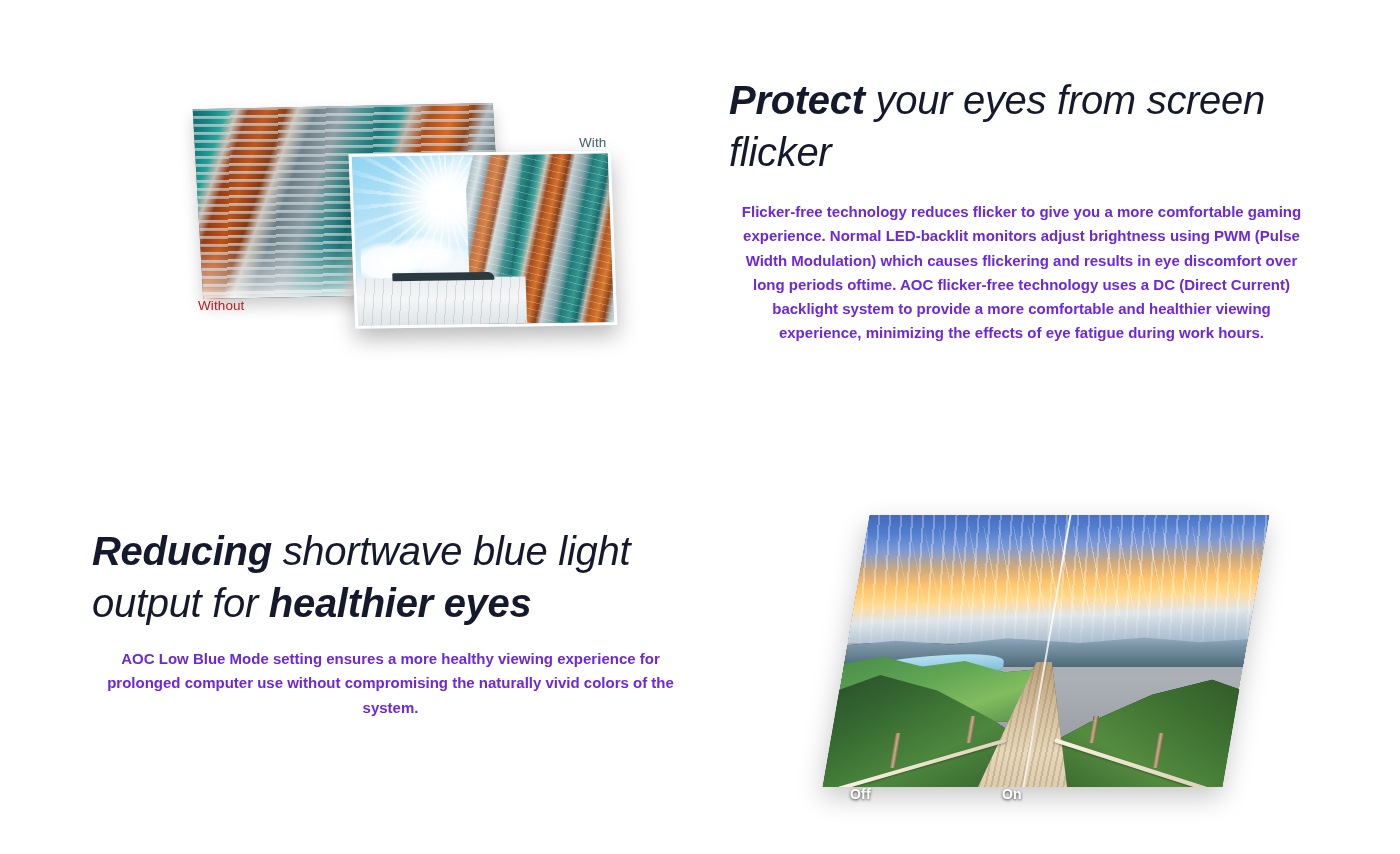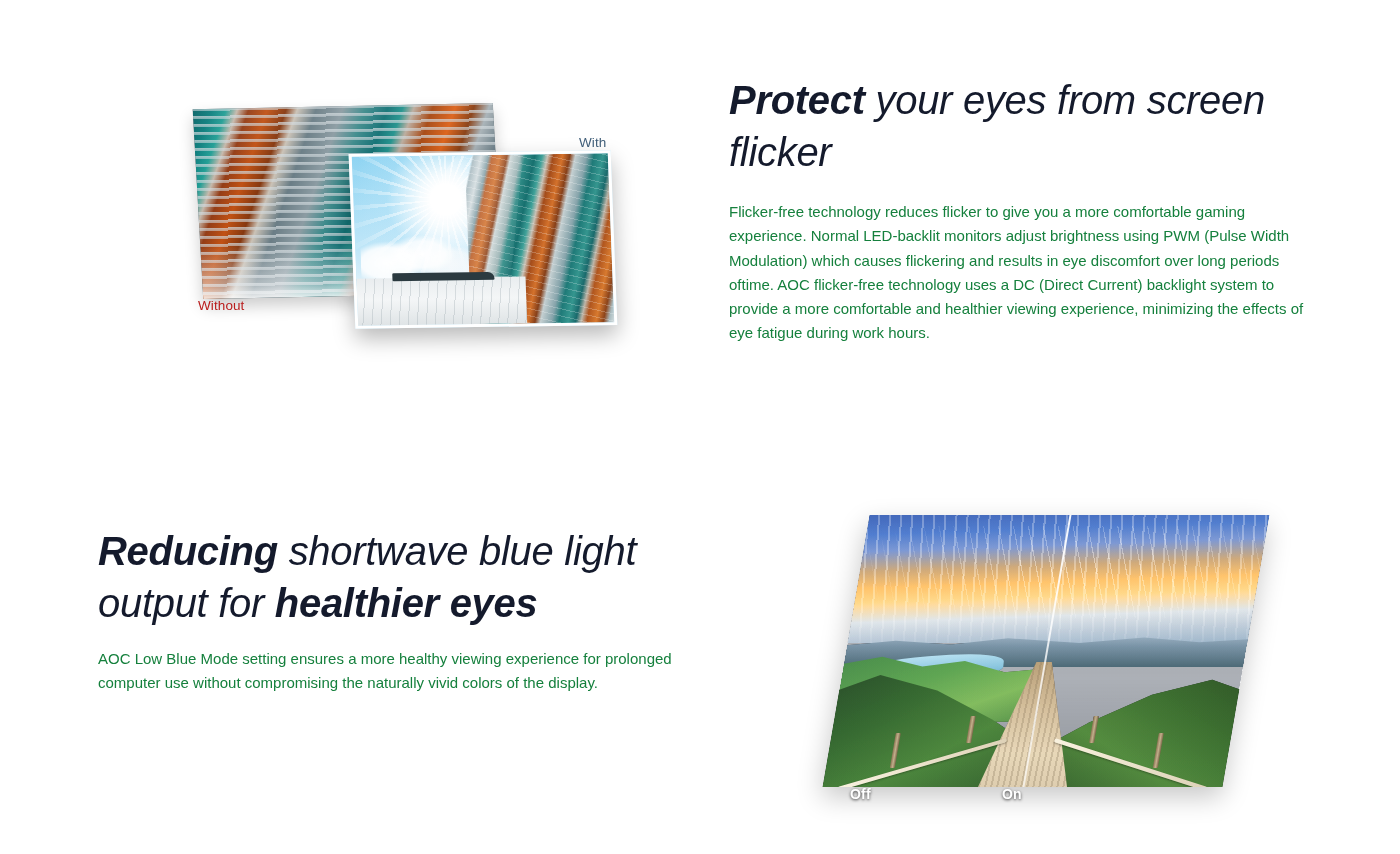--- a/index.html
+++ b/index.html
@@ -166,21 +166,21 @@
   .text-right {
     position: absolute;
     left: 729px; top: 74px; width: 600px;
   }
 
   
   .section-two { position: absolute; left: 0; top: 430px; width: 1400px; height: 424px; }
 
   .text-left {
     position: absolute;
-    left: 98px; top: 95px; width: 600px;
+    left: 92px; top: 95px; width: 600px;
   }
 
   .bluelight-visual {
     position: absolute;
     left: 810px; top: 85px;
     width: 480px; height: 300px;
   }
   .bluelight-frame {
     position: absolute;
     left: 36px; top: 0px;
@@ -319,22 +319,23 @@
     font-weight: 300;
     letter-spacing: -0.3px;
     margin-bottom: 22px;
     font-style: italic;
   }
   h2.headline .em { font-weight: 700; }
 
   p.body {
     font-size: 15px;
     line-height: 1.62;
-    color: #15803d;
-    font-weight: 400;
+    color: #6d28d9;
+    font-weight: 700;
+    text-align: center;
   }
   .text-left h2.headline { margin-bottom: 18px; }
   .text-left p.body { width: 597px; }
   .text-right p.body { width: 585px; }
 </style>
 </head>
 <body>
 
 <div class="page">
 
@@ -366,21 +367,21 @@
       <h2 class="headline"><span class="em">Protect</span><span> your eyes from screen flicker</span></h2>
       <p class="body">Flicker-free technology reduces flicker to give you a more comfortable gaming experience. Normal LED-backlit monitors adjust brightness using PWM (Pulse Width Modulation) which causes flickering and results in eye discomfort over long periods oftime. AOC flicker-free technology uses a DC (Direct Current) backlight system to provide a more comfortable and healthier viewing experience, minimizing the effects of eye fatigue during work hours.</p>
     </div>
 
   </section>
 
   <section class="section-two">
 
     <div class="text-left">
       <h2 class="headline"><span class="em">Reducing</span><span> shortwave blue </span><span>light output for </span><span class="em">healthier eyes</span></h2>
-      <p class="body">AOC Low Blue Mode setting ensures a more healthy viewing experience for prolonged computer use without compromising the naturally vivid colors of the display.</p>
+      <p class="body">AOC Low Blue Mode setting ensures a more healthy viewing experience for prolonged computer use without compromising the naturally vivid colors of the system.</p>
     </div>
 
     <div class="bluelight-visual">
       <div class="bluelight-frame">
 
         <div class="bl-half bl-off">
           <div class="land">
             <div class="sky"></div>
             <div class="streaks"></div>
             <div class="wisps"></div>

